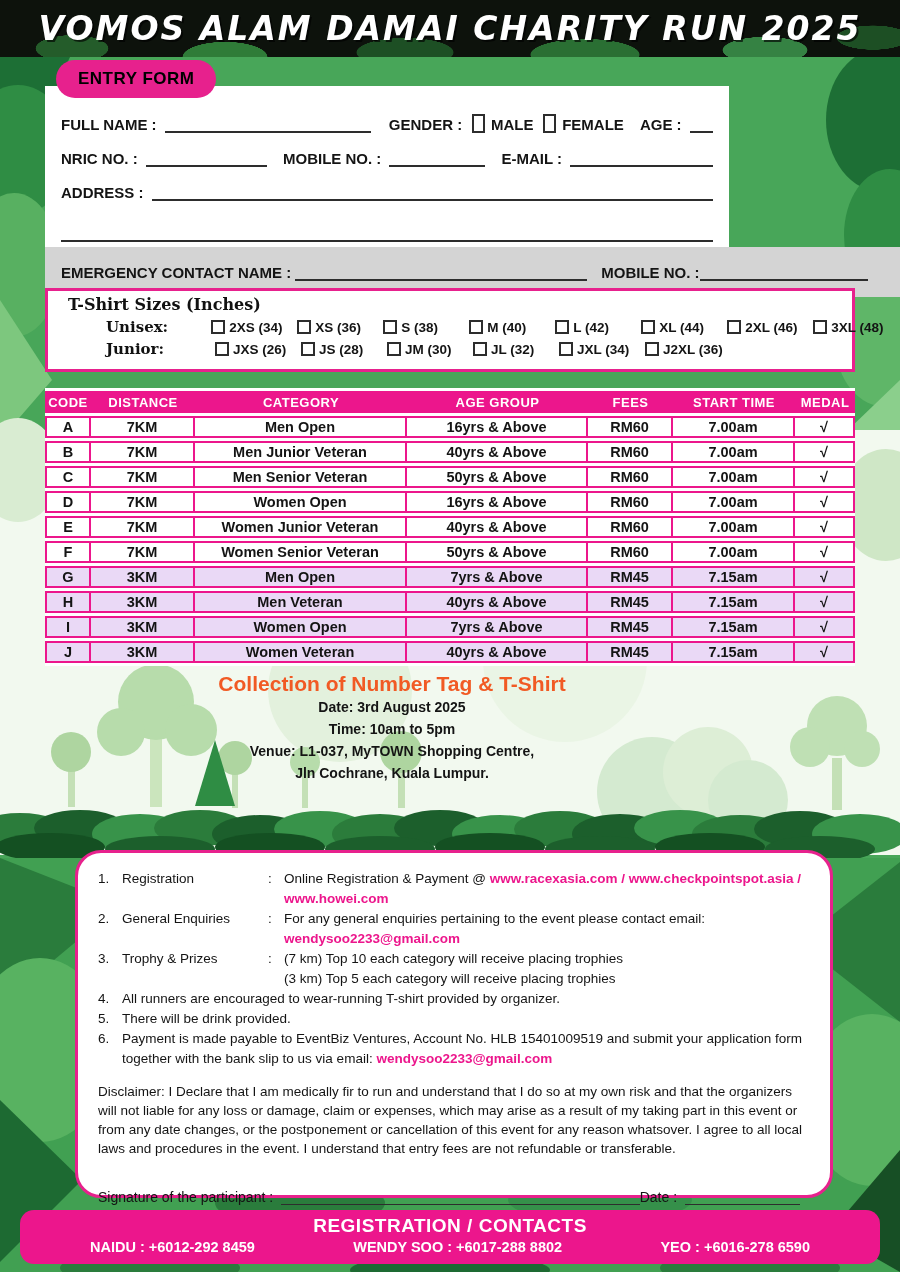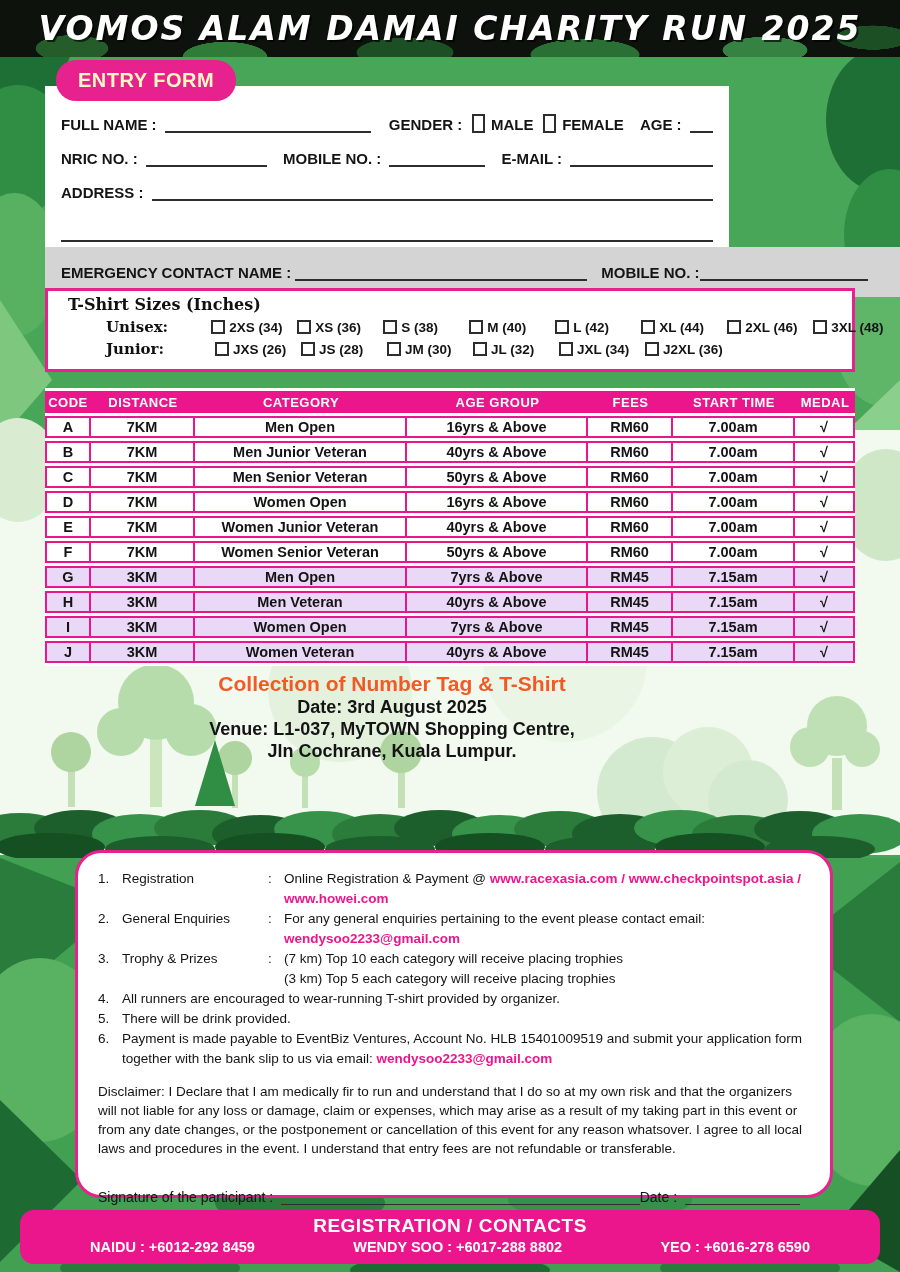--- a/index.html
+++ b/index.html
@@ -15,22 +15,22 @@
       radial-gradient(ellipse 60px 22px at 8% 85%, #245c2a 0 60%, transparent 61%),
       radial-gradient(ellipse 70px 25px at 25% 100%, #2f7c38 0 60%, transparent 61%),
       radial-gradient(ellipse 80px 24px at 45% 92%, #1d4f24 0 60%, transparent 61%),
       radial-gradient(ellipse 90px 26px at 65% 96%, #2a6f33 0 60%, transparent 61%),
       radial-gradient(ellipse 70px 22px at 85% 88%, #358243 0 60%, transparent 61%),
       radial-gradient(ellipse 60px 20px at 97% 66%, #1d4f24 0 60%, transparent 61%);
   }
   .header-title { color:#fff; font-family:"DejaVu Sans", sans-serif; font-weight:bold; font-style:italic;
     font-size:33px; letter-spacing:2px; text-shadow:2px 2px 0 rgba(0,0,0,.65); white-space:nowrap; }
 
-  .badge { position:absolute; left:56px; top:60px; z-index:3; background:#e7218d; color:#fef9c3;
-    font-weight:bold; font-size:20px; letter-spacing:.5px; padding:9px 22px; border-radius:20px; }
+  .badge { position:absolute; left:56px; top:60px; z-index:3; background:#e7218d; color:#000000;
+    font-weight:bold; font-size:17px; letter-spacing:.5px; padding:9px 22px; border-radius:20px; }
 
   
   .panel { position:absolute; left:45px; top:86px; width:684px; height:216px; background:#fff; z-index:1; padding:0 16px; }
   .frow { display:flex; align-items:flex-end; font-weight:bold; font-size:15px; color:#141414; white-space:nowrap; }
   .frow .lbl { margin-right:8px; }
   .line { display:inline-block; border-bottom:2px solid #2d2d2d; height:17px; }
   .cbox { width:19px; height:19px; border:2px solid #2d2d2d; background:#fff; display:inline-block; margin:0 6px 0 10px; }
   .r1 { margin-top:28px; } .r2 { margin-top:17px; } .r3 { margin-top:17px; } .r4 { margin-top:24px; }
 
   .graybar { position:absolute; left:45px; top:247px; width:866px; height:50px; background:#d4d4d4; z-index:1;
@@ -49,21 +49,21 @@
   .race-table { position:absolute; left:45px; top:388px; width:810px; z-index:1; border-collapse:separate; border-spacing:0 3px; background:#fff; table-layout:fixed; }
   .race-table th { background:#ec168c; color:#fff; font-size:13px; font-weight:bold; letter-spacing:.5px; height:22px; padding:1px 2px; }
   .race-table td { border-top:2px solid #ec168c; border-bottom:2px solid #ec168c; border-right:2px solid #ec168c;
     background:#fff; text-align:center; font-size:14.5px; font-weight:bold; color:#141414; height:20px; padding:1px 2px; }
   .race-table td:first-child { border-left:2px solid #ec168c; }
   .race-table tr.hl td { background:#ead9f6; }
 
   
   .collection { position:absolute; left:0; top:672px; width:784px; text-align:center; z-index:1; }
   .collection-title { color:#f15a24; font-weight:bold; font-size:21px; }
-  .collection-line { font-size:18px; font-weight:bold; color:#141414; line-height:22px; }
+  .collection-line { font-size:14px; font-weight:bold; color:#141414; line-height:22px; }
   .collection-line:first-of-type { margin-top:9px; }
 
   
   .card { position:absolute; left:75px; top:850px; width:758px; height:348px; background:#fff;
     border:3px solid #e7218d; border-radius:26px; z-index:2; padding:16px 20px 0 20px; font-size:13.5px; color:#141414; }
   .note-row { display:flex; line-height:20px; }
   .note-num { width:24px; flex:none; }
   .note-label { width:146px; flex:none; }
   .note-colon { width:16px; flex:none; }
   .note-text { flex:1; }
@@ -384,20 +384,21 @@
           <td>RM45</td>
           <td>7.15am</td>
           <td>√</td>
         </tr>
       </tbody>
   </table>
 
   <div class="collection">
     <div class="collection-title">Collection of Number Tag &amp; T-Shirt</div>
     <div class="collection-line">Date: 3rd August 2025</div>
+    <div class="collection-line">Time: 10am to 5pm</div>
     <div class="collection-line">Venue:  L1-037, MyTOWN Shopping Centre,</div>
     <div class="collection-line">Jln Cochrane, Kuala Lumpur.</div>
   </div>
 
   <div class="card">
     <div id="notes-list">
         <div class="note-row">
           <span class="note-num">1.</span>
           <span class="note-label">Registration</span>
           <span class="note-colon">:</span>

